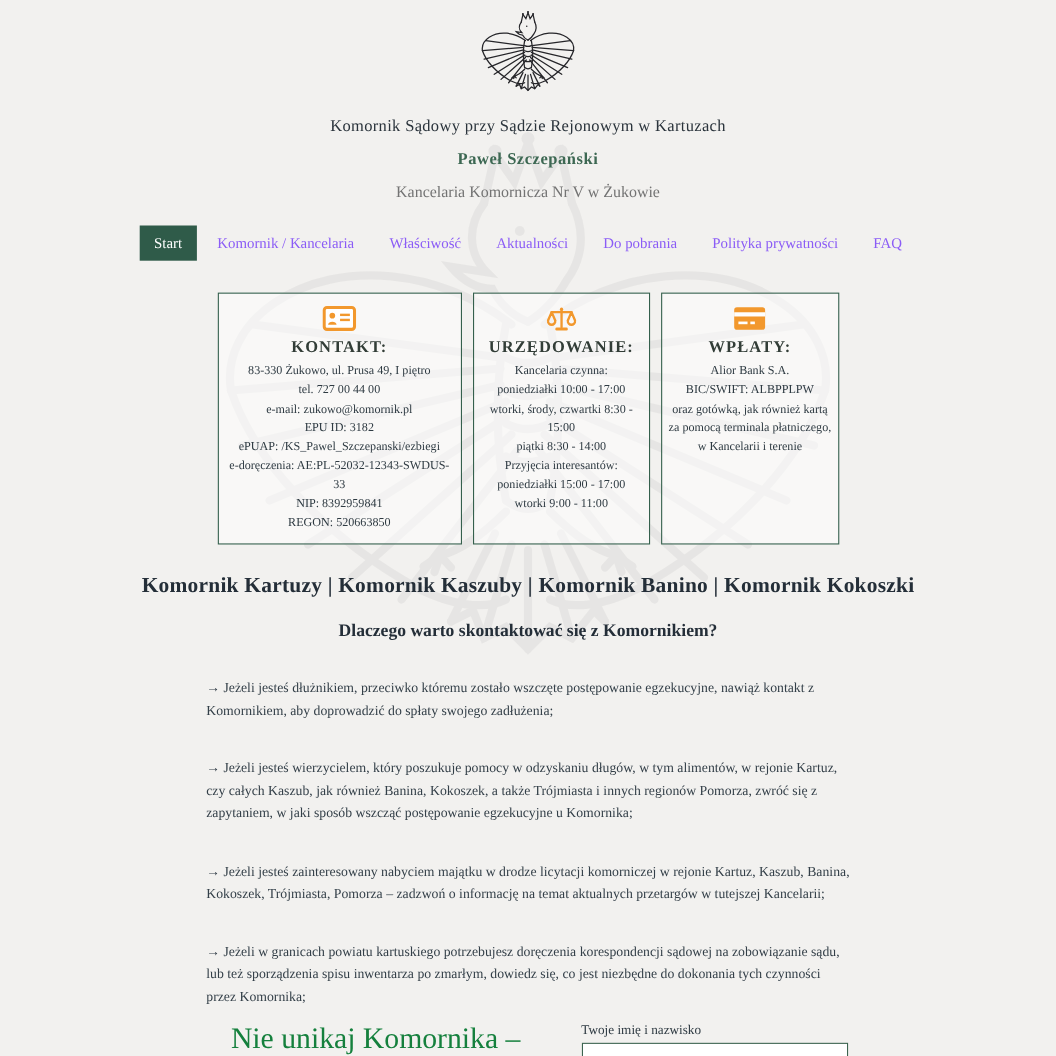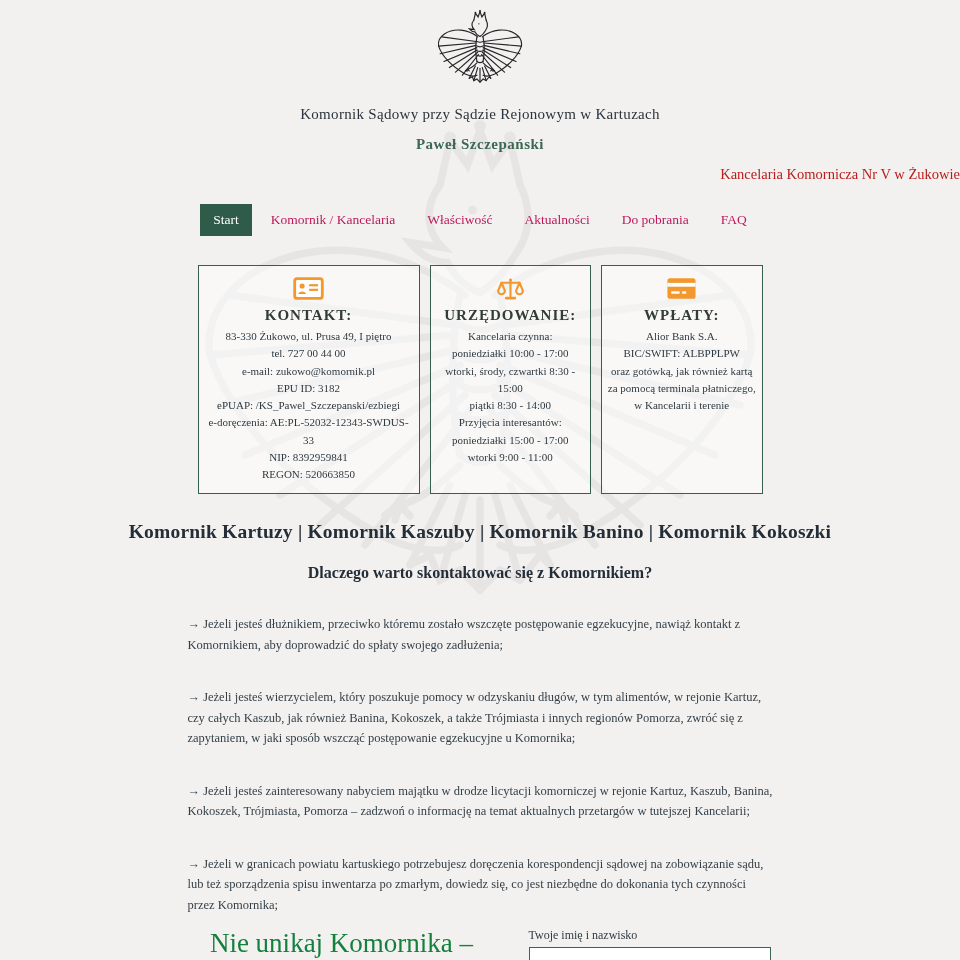--- a/index.html
+++ b/index.html
@@ -15,25 +15,25 @@
     position:absolute; left:50%; top:105px; transform:translateX(-50%);
     width:600px; height:640px; opacity:.05; z-index:0; pointer-events:none;
   }
   .content { position:relative; z-index:1; }
 
   
   .logo-wrap { text-align:center; padding-top:5px; }
   .logo-wrap svg { width:92px; height:86px; }
   .site-title { text-align:center; font-size:15px; color:#2b343c; margin-top:11px; letter-spacing:.3px; }
   .bailiff-name { text-align:center; font-size:15px; font-weight:bold; color:#3d6853; margin-top:13px; letter-spacing:.5px; }
-  .subtitle { text-align:right; font-size:14.5px; color:#b91c1c; margin-top:13px; }
+  .subtitle { text-align:center; font-size:14.5px; color:#737373; margin-top:13px; }
 
   
   .nav { display:flex; justify-content:center; gap:6px; margin-top:21px; }
-  .nav-item { font-size:13.5px; color:#be185d; padding:8px 13px; cursor:pointer; white-space:nowrap; }
+  .nav-item { font-size:13.5px; color:#8b5cf6; padding:8px 13px; cursor:pointer; white-space:nowrap; }
   .nav-item.active { background:#2f5b49; color:#ffffff; }
 
   
   .boxes { width:565px; margin:29px auto 0; display:flex; gap:10px; align-items:stretch; }
   .box {
     border:1px solid #35604d; background:rgba(255,255,255,.5);
     text-align:center; padding:11px 5px 10px; min-height:184px; flex:1;
   }
   .box.wide { flex:0 0 222px; }
   .box .icon { height:24px; margin-bottom:6px; }
@@ -130,20 +130,21 @@
   <div class="site-title">Komornik Sądowy przy Sądzie Rejonowym w Kartuzach</div>
   <div class="bailiff-name">Paweł Szczepański</div>
   <div class="subtitle">Kancelaria Komornicza Nr V w Żukowie</div>
 
   <nav class="nav">
     <div class="nav-item active">Start</div>
     <div class="nav-item">Komornik / Kancelaria</div>
     <div class="nav-item">Właściwość</div>
     <div class="nav-item">Aktualności</div>
     <div class="nav-item">Do pobrania</div>
+    <div class="nav-item">Polityka prywatności</div>
     <div class="nav-item">FAQ</div>
   </nav>
 
   <div class="boxes">
 
     <div class="box wide">
       <div class="icon">
         <svg viewBox="0 0 24 18" width="31" height="23">
           <rect x="1.2" y="1.2" width="21.6" height="15.6" rx="2" fill="#fff" stroke="#f2982d" stroke-width="2.2"></rect>
           <circle cx="7" cy="7" r="2" fill="#f2982d"></circle>

